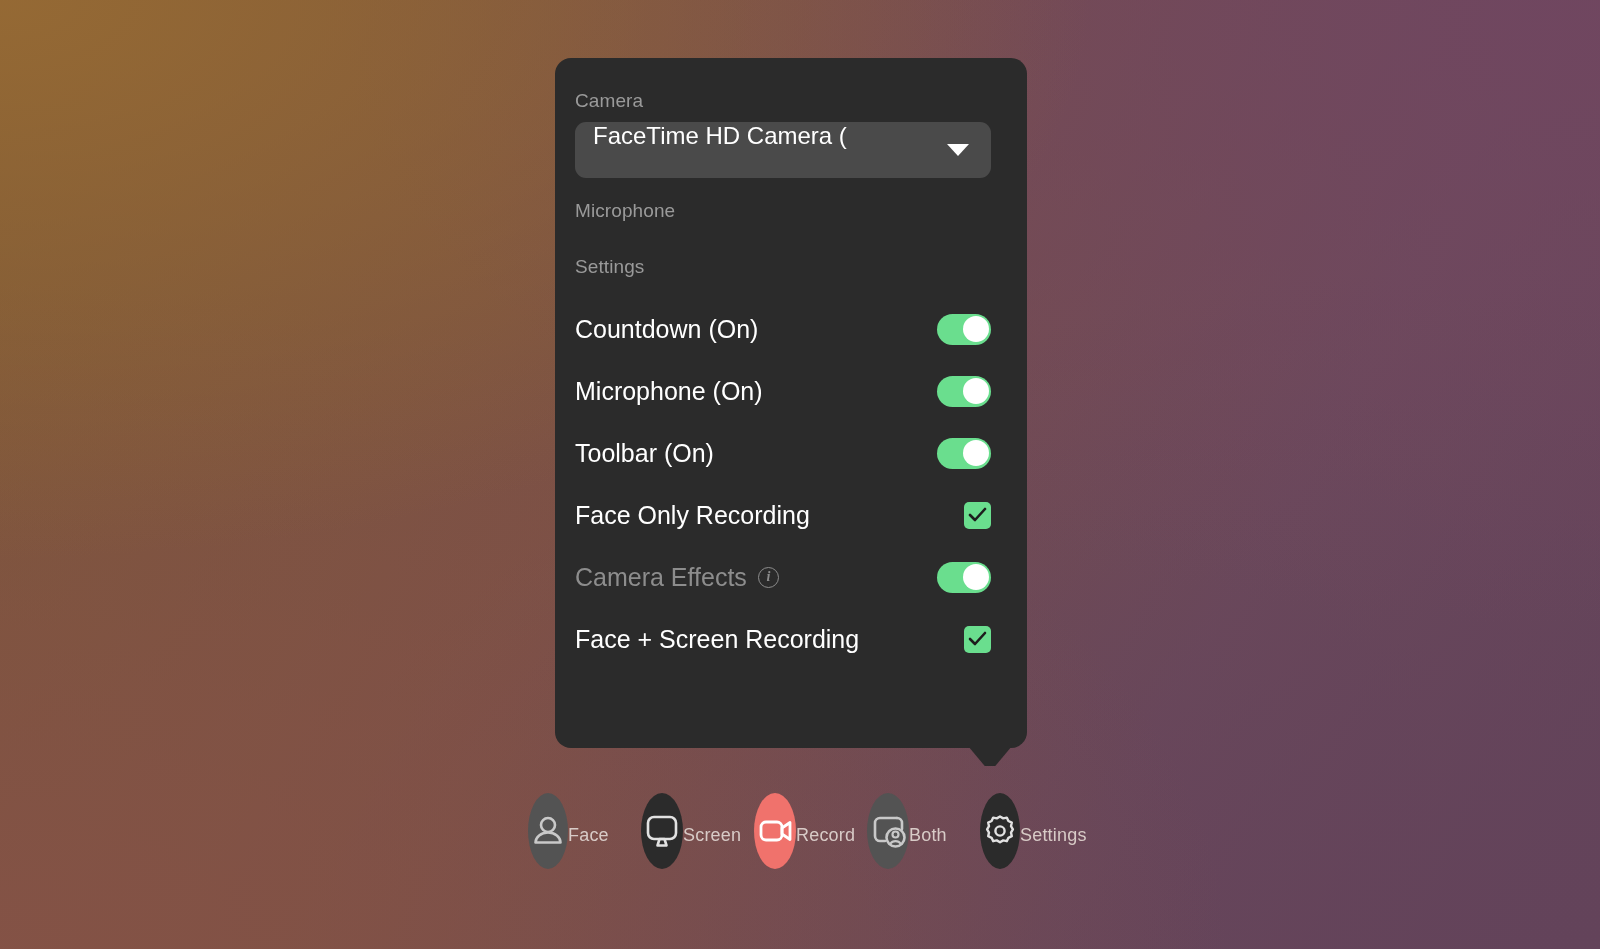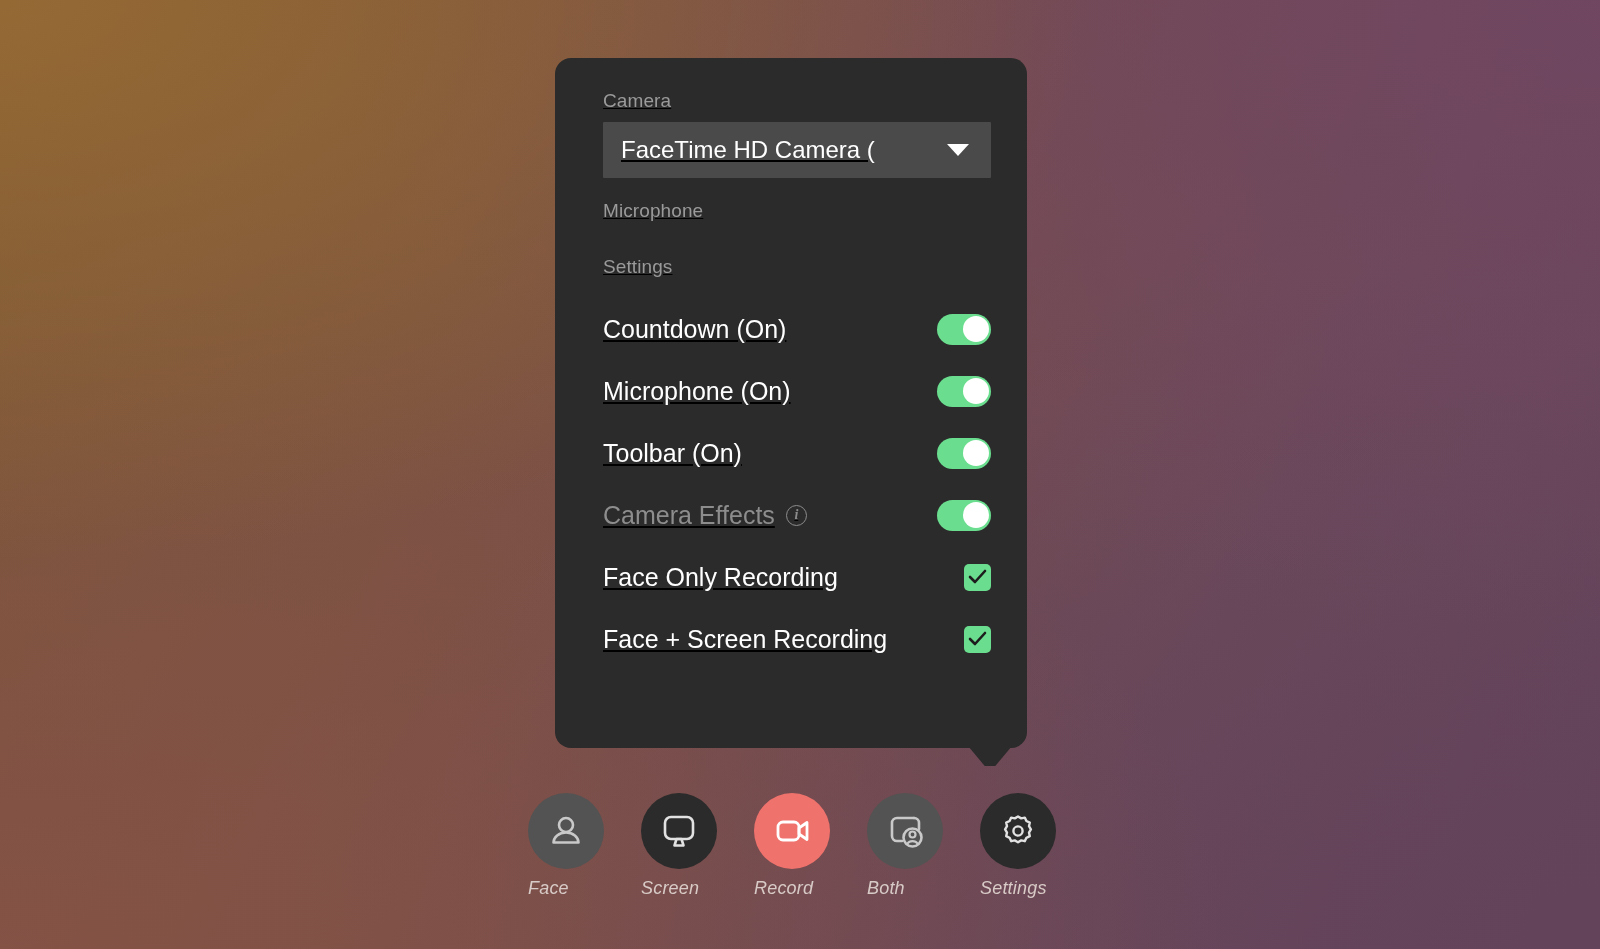--- a/index.html
+++ b/index.html
@@ -14,40 +14,39 @@
       radial-gradient(120% 100% at 100% 0%, rgba(112,70,96,0.95) 0%, rgba(112,70,96,0) 66%),
       radial-gradient(120% 110% at 0% 100%, rgba(132,82,70,0.95) 0%, rgba(132,82,70,0) 64%),
       radial-gradient(125% 110% at 100% 100%, rgba(99,67,90,0.95) 0%, rgba(99,67,90,0) 66%),
       linear-gradient(118deg, #7d5935 0%, #7b5047 42%, #6d4a5b 74%, #63435a 100%);
   }
 
   
   #panel {
     position:absolute; left:555px; top:58px; width:472px; height:690px;
     background:#2b2b2b; border-radius:16px;
-    padding:32px 36px 0 48px;
-    text-decoration:underline;
+    padding:32px 36px 0 20px;
   }
   #panel-tail {
     position:absolute; left:968px; top:746px;
     width:44px; height:20px;
     background:#2b2b2b;
     clip-path:polygon(0 0, 100% 0, 62% 100%, 38% 100%);
     border-bottom-left-radius:4px; border-bottom-right-radius:4px;
   }
 
   .section-label {
     font-size:19px; color:#9a9a9a; letter-spacing:.1px;
     margin-bottom:10px;
   }
   .section-label.settings { margin-top:34px; margin-bottom:20px; }
 
   .select {
     position:relative; height:56px; background:#4a4a4a;
-    border-radius:1px; display:flex; align-items:center;
+    border-radius:11px; display:flex; align-items:flex-start;
     padding:0 18px; margin-bottom:22px; cursor:pointer;
   }
   .select .value {
     font-size:24px; color:#ffffff; white-space:nowrap; overflow:hidden;
   }
   .caret {
     position:absolute; right:22px; top:50%; transform:translateY(-50%);
     width:0; height:0;
     border-left:11px solid transparent; border-right:11px solid transparent;
     border-top:12px solid #ffffff;
@@ -86,23 +85,22 @@
     flex:none; cursor:pointer; position:relative;
   }
   .checkbox svg { position:absolute; left:4px; top:5px; }
 
   
   #toolbar {
     position:absolute; left:528px; top:793px; width:528px;
     display:flex; justify-content:space-between; align-items:flex-start;
   }
   .tb-item {
-    width:76px; display:flex; flex-direction:column; align-items:flex-start;
+    width:76px; display:flex; flex-direction:row; align-items:center;
     cursor:pointer;
-    font-style:italic;
   }
   .tb-circle {
     width:76px; height:76px; border-radius:50%;
     display:flex; align-items:center; justify-content:center;
   }
   .tb-circle.light { background:#535353; }
   .tb-circle.dark  { background:#2b2b2b; }
   .tb-circle.red   { background:#f0726c; }
   .tb-label {
     margin-top:9px; font-size:18px; color:#d8cbc7; letter-spacing:.2px;
@@ -140,36 +138,36 @@
     </div>
 
     <div class="row">
       <span class="label">Toolbar (On)</span>
       <span class="toggle">
           <span class="knob"></span>
         </span>
     </div>
 
     <div class="row">
+      <span class="label">Face Only Recording</span>
+      <span class="checkbox">
+        <svg width="19" height="17" viewBox="0 0 19 17">
+          <path d="M2 8 L7 13 L17 2" stroke="#1d1d1d" stroke-width="2.6" fill="none" stroke-linecap="round" stroke-linejoin="round"></path>
+        </svg>
+      </span>
+    </div>
+
+    <div class="row">
       <span class="label dim">
         <span>Camera Effects</span>
         <span class="info-icon">i</span>
       </span>
       <span class="toggle">
           <span class="knob"></span>
         </span>
-    </div>
-
-    <div class="row">
-      <span class="label">Face Only Recording</span>
-      <span class="checkbox">
-        <svg width="19" height="17" viewBox="0 0 19 17">
-          <path d="M2 8 L7 13 L17 2" stroke="#1d1d1d" stroke-width="2.6" fill="none" stroke-linecap="round" stroke-linejoin="round"></path>
-        </svg>
-      </span>
     </div>
 
     <div class="row">
       <span class="label">Face + Screen Recording</span>
       <span class="checkbox">
         <svg width="19" height="17" viewBox="0 0 19 17">
           <path d="M2 8 L7 13 L17 2" stroke="#1d1d1d" stroke-width="2.6" fill="none" stroke-linecap="round" stroke-linejoin="round"></path>
         </svg>
       </span>
     </div>

